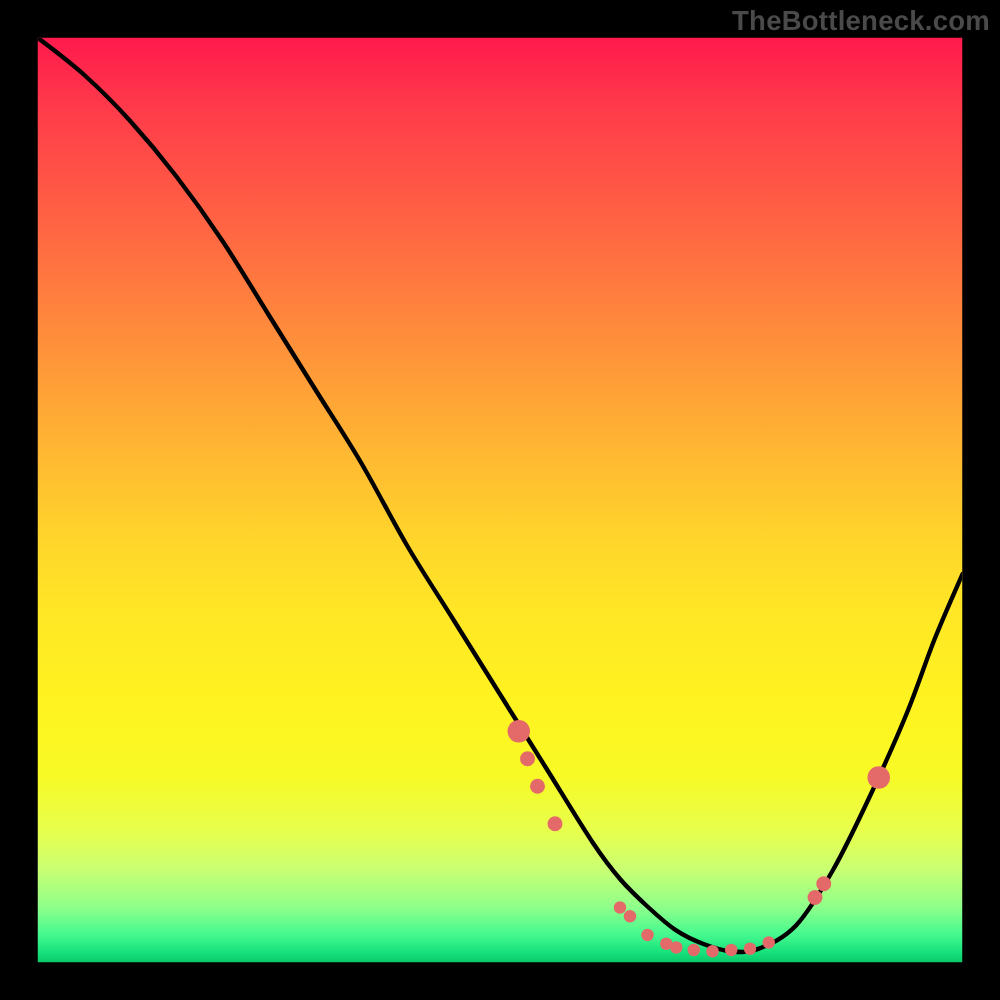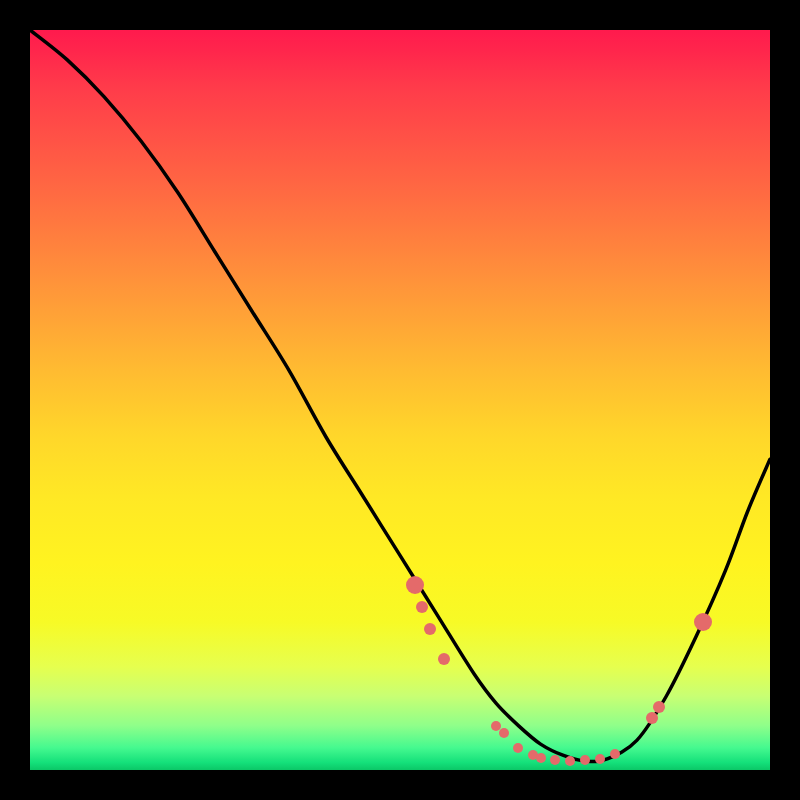--- a/index.html
+++ b/index.html
@@ -71,20 +71,21 @@
     transform: translate(-50%, -50%);
   }
   .marker.big   { width: 18px; height: 18px; }
   .marker.med   { width: 12px; height: 12px; }
   .marker.small { width: 10px; height: 10px; }
 </style>
 </head>
 <body>
 
 <div class="stage">
+  <div class="watermark">TheBottleneck.com</div>
 
   <div class="plot">
     <div class="gradient"></div>
     <svg class="curve" viewBox="0 0 740 740" preserveAspectRatio="none">
       <path id="curve-path" d="M 0.0 0.0 C 6.2 4.9, 24.7 18.5, 37.0 29.6 C 49.3 40.7, 61.7 53.0, 74.0 66.6 C 86.3 80.2, 98.7 95.0, 111.0 111.0 C 123.3 127.0, 135.7 144.3, 148.0 162.8 C 160.3 181.3, 172.7 202.3, 185.0 222.0 C 197.3 241.7, 209.7 261.5, 222.0 281.2 C 234.3 300.9, 246.7 319.4, 259.0 340.4 C 271.3 361.4, 283.7 386.0, 296.0 407.0 C 308.3 428.0, 320.7 446.5, 333.0 466.2 C 345.3 485.9, 357.7 505.7, 370.0 525.4 C 382.3 545.1, 394.7 564.9, 407.0 584.6 C 419.3 604.3, 434.1 629.0, 444.0 643.8 C 453.9 658.6, 458.8 664.8, 466.2 673.4 C 473.6 682.0, 481.0 688.8, 488.4 695.6 C 495.8 702.4, 503.2 709.2, 510.6 714.1 C 518.0 719.0, 525.4 722.4, 532.8 725.2 C 540.2 728.0, 547.6 730.5, 555.0 731.1 C 562.4 731.7, 568.6 732.4, 577.2 728.9 C 585.8 725.4, 596.9 720.9, 606.8 710.4 C 616.7 699.9, 626.5 683.3, 636.4 666.0 C 646.3 648.7, 656.1 627.8, 666.0 606.8 C 675.9 585.8, 687.0 561.2, 695.6 540.2 C 704.2 519.2, 710.4 499.5, 717.8 481.0 C 725.2 462.5, 736.3 437.8, 740.0 429.2" fill="none" stroke="#000" stroke-width="3.5" stroke-linecap="round" stroke-linejoin="round"></path>
     </svg>
     <div id="marker-layer">
         <div class="marker big" style="left: 384.8px; top: 555px;"></div>
         <div class="marker med" style="left: 392.2px; top: 577.2px;"></div>
         <div class="marker med" style="left: 399.6px; top: 599.4px;"></div>

